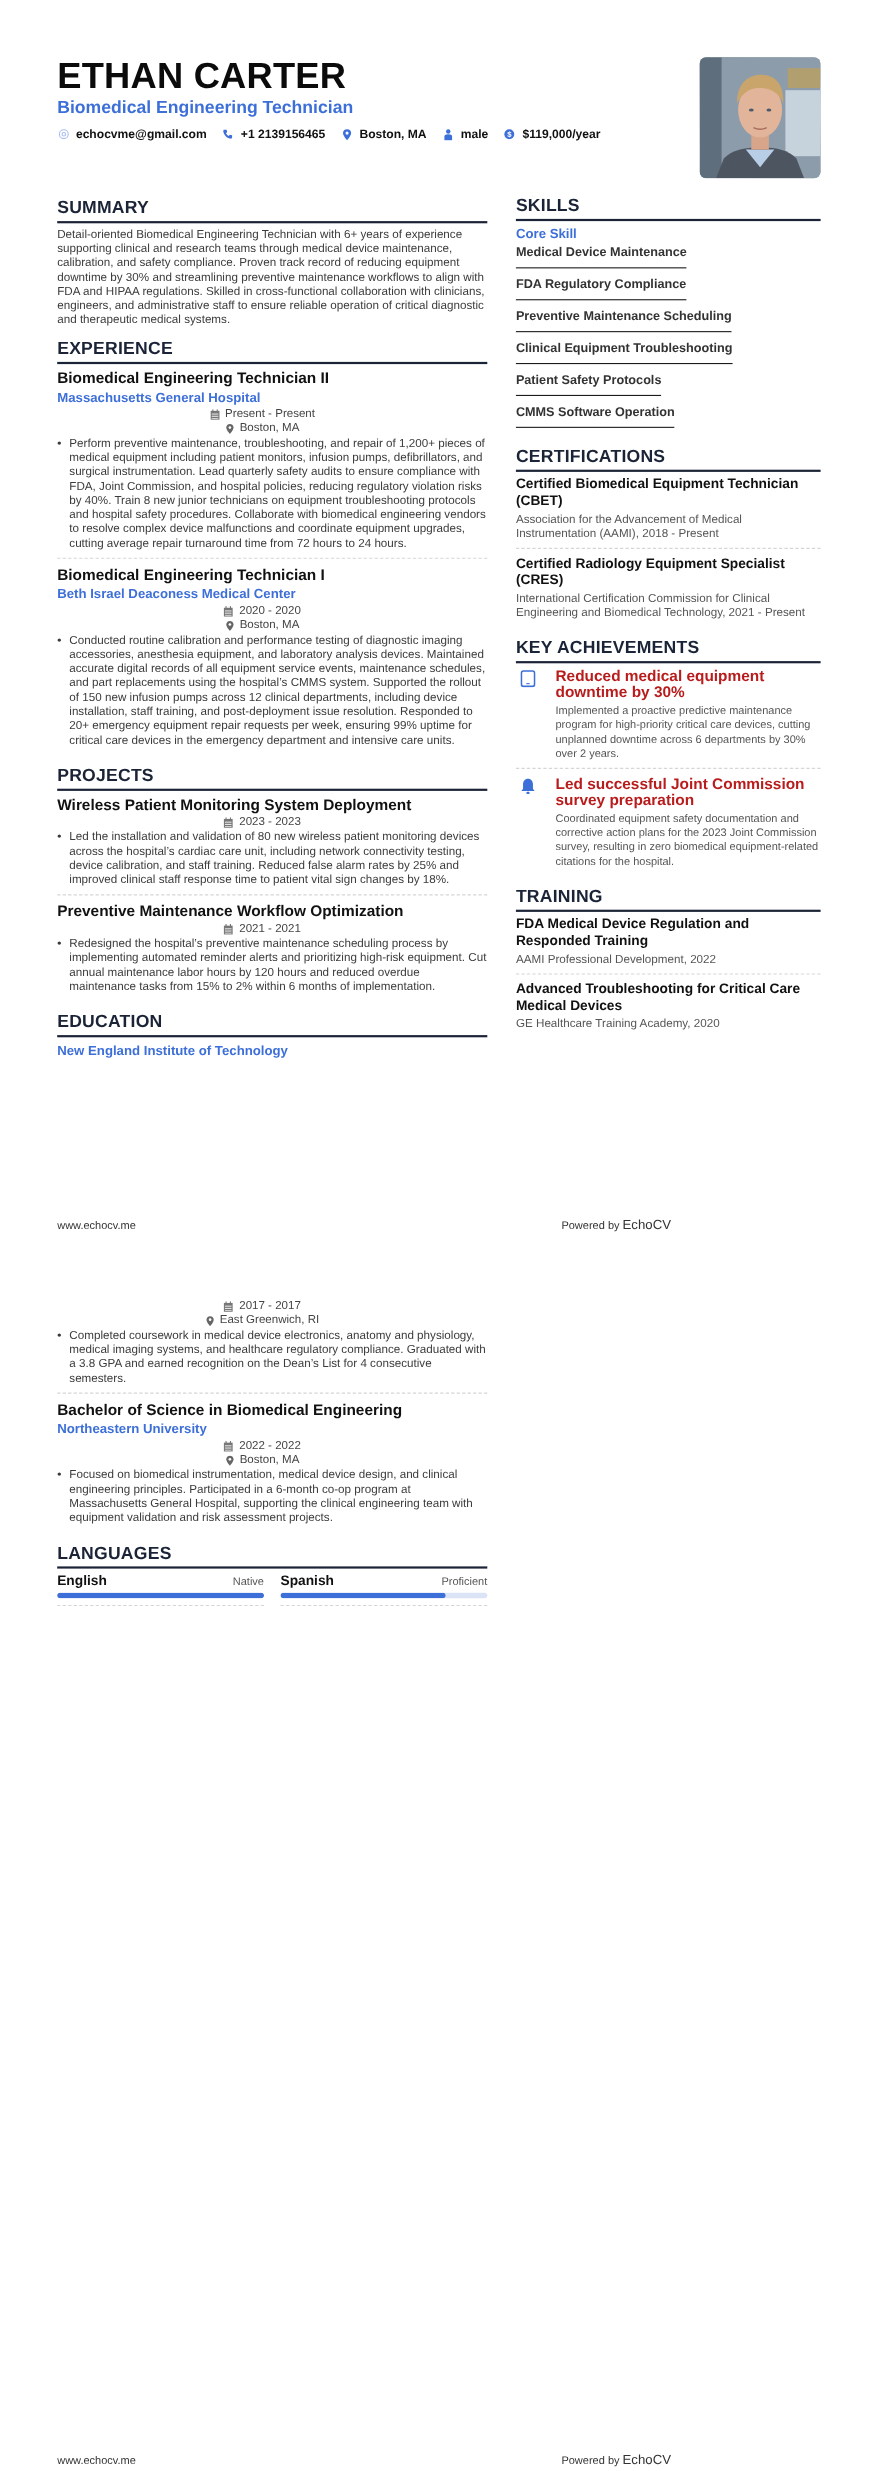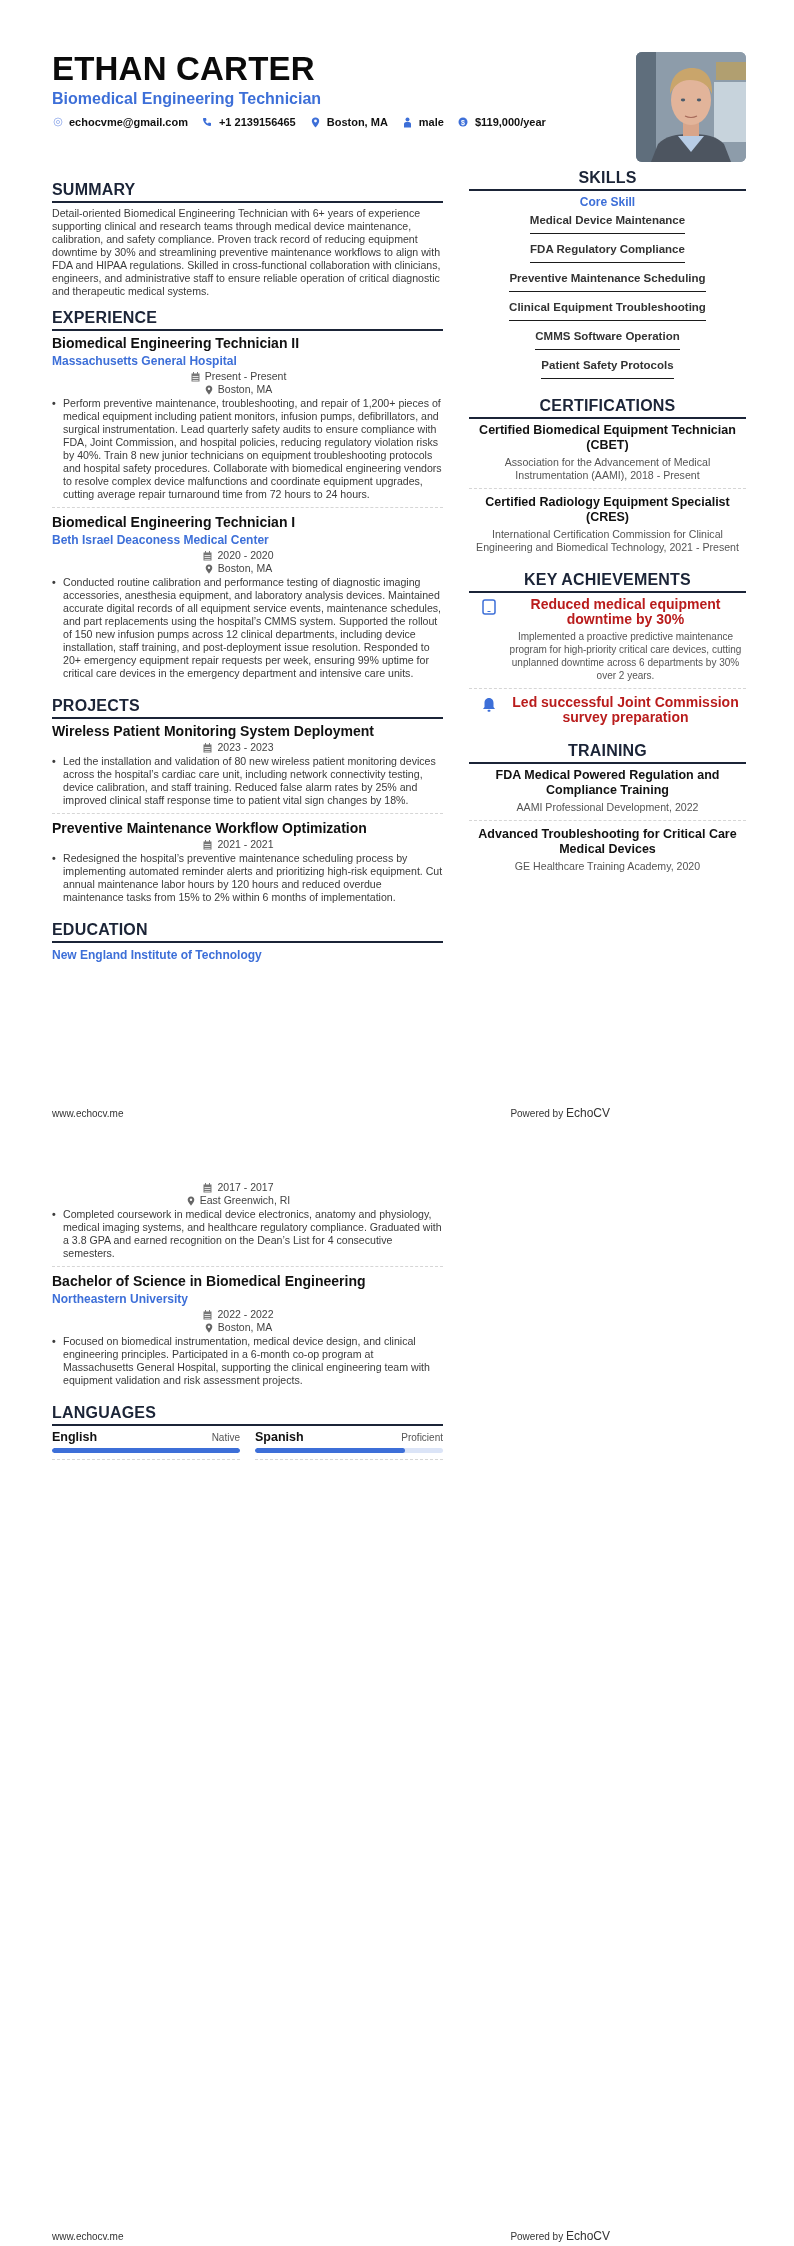--- a/index.html
+++ b/index.html
@@ -254,31 +254,31 @@
     </div>
 
     <div class="section">
       <div class="sec-title">EDUCATION</div>
       <div>
         <div class="entry-sub">New England Institute of Technology</div>
       </div>
     </div>
   </div>
 
-  <div class="col-right" style="top:168px;text-align:center;">
+  <div class="col-right" style="top:178px;">
 
     <div class="section" style="margin-bottom:12px;">
       <div class="sec-title">SKILLS</div>
       <div class="skill-cat">Core Skill</div>
       <div class="skill-row"><span class="skill">Medical Device Maintenance</span></div>
       <div class="skill-row"><span class="skill">FDA Regulatory Compliance</span></div>
       <div class="skill-row"><span class="skill">Preventive Maintenance Scheduling</span></div>
       <div class="skill-row"><span class="skill">Clinical Equipment Troubleshooting</span></div>
+      <div class="skill-row"><span class="skill">Patient Safety Protocols</span></div>
       <div class="skill-row"><span class="skill">CMMS Software Operation</span></div>
-      <div class="skill-row"><span class="skill">Patient Safety Protocols</span></div>
     </div>
 
     <div class="section">
       <div class="sec-title">CERTIFICATIONS</div>
       <div class="entry">
         <div class="cert-title">Certified Biomedical Equipment Technician (CBET)</div>
         <div class="cert-sub">Association for the Advancement of Medical Instrumentation (AAMI), 2018 - Present</div>
       </div>
       <div class="entry last">
         <div class="cert-title">Certified Radiology Equipment Specialist (CRES)</div>
@@ -302,28 +302,29 @@
       </div>
       <div class="entry ach last">
         <div class="ach-ic">
           <svg width="14" height="16" viewBox="0 0 14 16">
               <path d="M7 1 C4 1 2.5 3.4 2.5 6 L2.5 10 L1 12 L13 12 L11.5 10 L11.5 6 C11.5 3.4 10 1 7 1 Z" fill="#3d6fd8"></path>
               <rect x="5.5" y="12.8" width="3" height="2" rx="1" fill="#3d6fd8"></rect>
             </svg>
         </div>
         <div>
           <div class="ach-title">Led successful Joint Commission survey preparation</div>
+          <div class="ach-desc">Coordinated equipment safety documentation and corrective action plans for the 2023 Joint Commission survey, resulting in zero biomedical equipment-related citations for the hospital.</div>
         </div>
       </div>
     </div>
 
     <div class="section">
       <div class="sec-title">TRAINING</div>
       <div class="entry">
-        <div class="cert-title">FDA Medical Powered Regulation and Compliance Training</div>
+        <div class="cert-title">FDA Medical Device Regulation and Responded Training</div>
         <div class="cert-sub">AAMI Professional Development, 2022</div>
       </div>
       <div class="entry last">
         <div class="cert-title">Advanced Troubleshooting for Critical Care Medical Devices</div>
         <div class="cert-sub">GE Healthcare Training Academy, 2020</div>
       </div>
     </div>
   </div>
 
   <div class="footer" style="top:1106px;">

